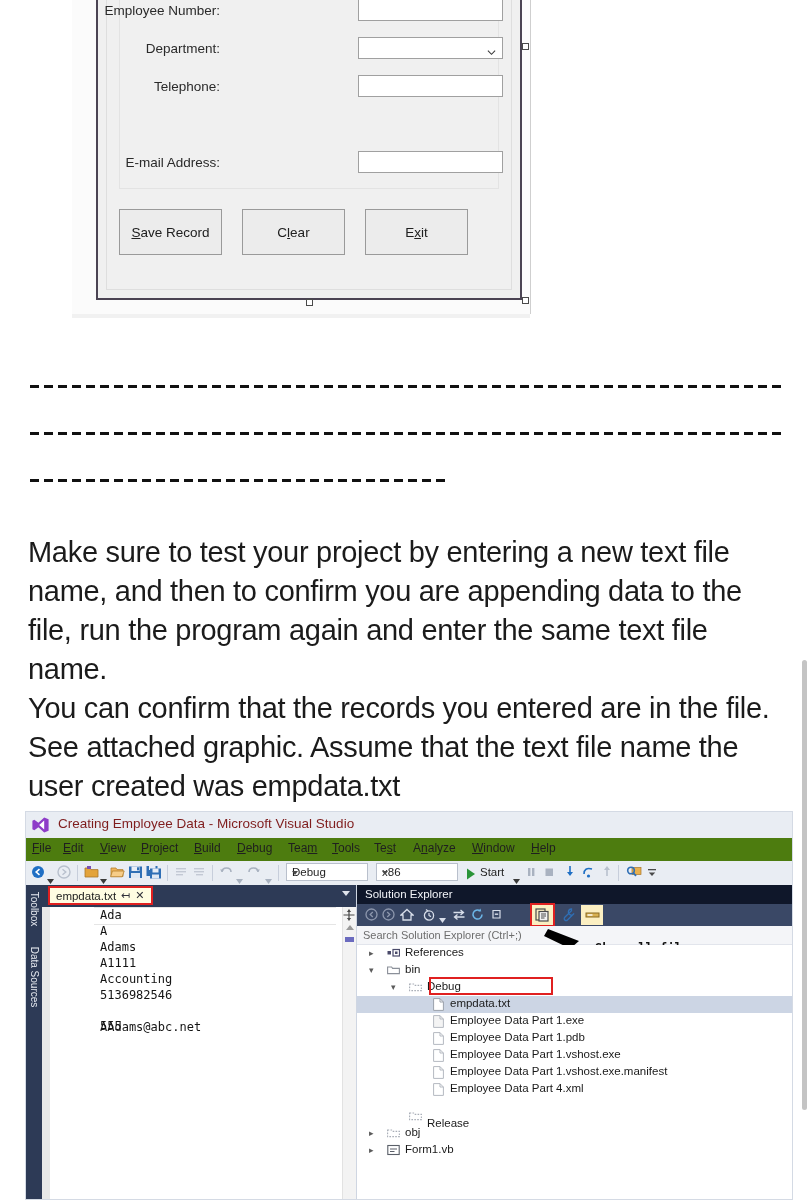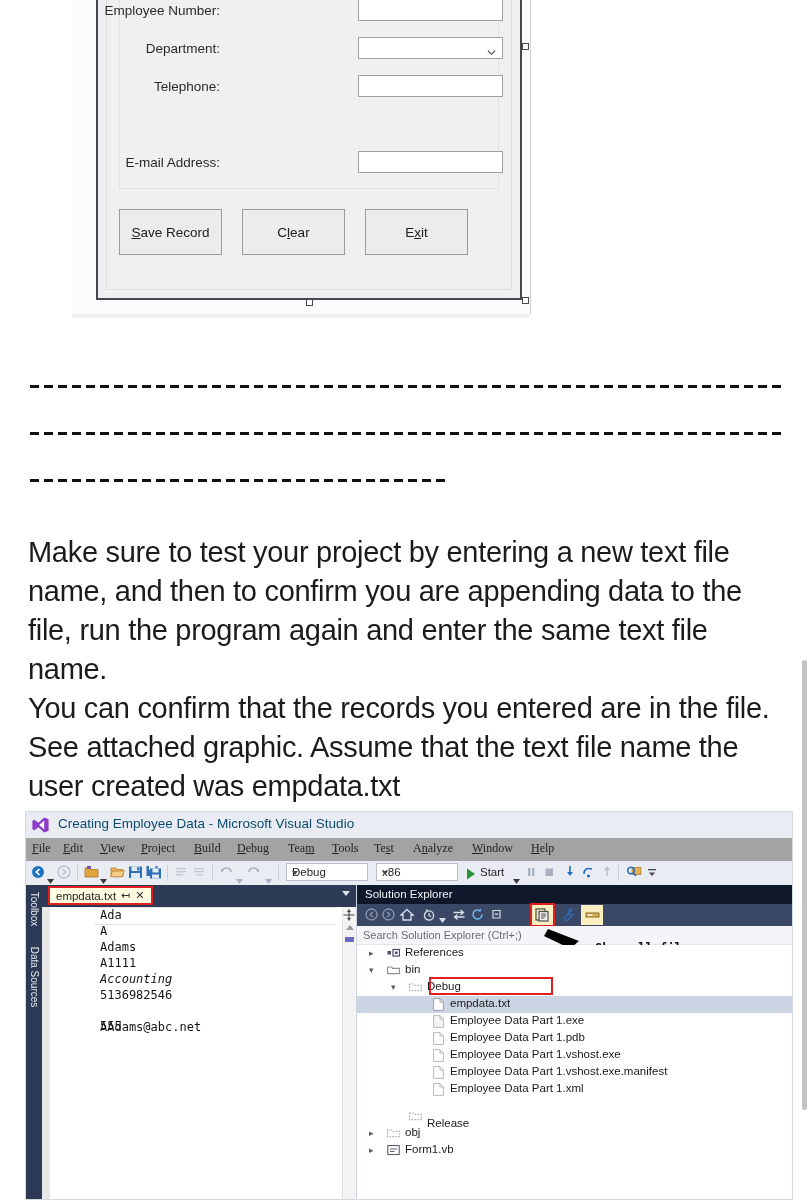--- a/index.html
+++ b/index.html
@@ -77,34 +77,33 @@
     border:1px solid #d4dae4;box-sizing:border-box;
   }
   #vs-titlebar{
     position:absolute;left:0;top:0;width:100%;height:26px;
     background:#e9edf3;
   }
   #vs-logo{
     position:absolute;left:6px;top:5px;width:17px;height:16px;
   }
   #vs-title{
-    position:absolute;left:32px;top:4px;font-size:13.5px;color:#0c4a6e;
+    position:absolute;left:32px;top:4px;font-size:13.5px;color:#7f1d1d;
     white-space:nowrap;
     text-align:center;
   }
   #yellow-blob{
     position:absolute;left:683px;top:-18px;width:42px;height:34px;
     border-radius:50%;
     background:radial-gradient(ellipse at 50% 30%, #f5d33a 0%, #f7db5a 45%, rgba(247,222,110,0.35) 75%, rgba(255,255,255,0) 100%);
     filter:blur(1.4px);
   }
   #vs-menubar{
     position:absolute;left:0;top:26px;width:100%;height:23px;
-    background:#a3a3a3;
-    font-family:Liberation Serif, serif;
+    background:#4d7c0f;
   }
   .menu-item{
     position:absolute;top:3px;font-size:12px;color:#1f1f1f;white-space:nowrap;
   }
   .menu-item u{text-decoration:underline;}
   #vs-toolbar{
     position:absolute;left:0;top:49px;width:100%;height:24px;
     background:#e9edf3;border-bottom:1px solid #d8dee8;
   }
   .tb-ico{position:absolute;top:4px;}
@@ -503,21 +502,21 @@
 
       <span class="ln" style="top:1px;">1</span>
       <span class="code" style="top:1px;">Ada</span>
       <span class="ln" style="top:17px;">2</span>
       <span class="code" style="top:17px;">A</span>
       <span class="ln" style="top:33px;">3</span>
       <span class="code" style="top:33px;">Adams</span>
       <span class="ln" style="top:49px;">4</span>
       <span class="code" style="top:49px;">A1111</span>
       <span class="ln" style="top:65px;">5</span>
-      <span class="code" style="top:65px;font-style:italic;">Accounting</span>
+      <span class="code" style="top:65px;">Accounting</span>
       <span class="ln" style="top:81px;">6</span>
       <span class="code" style="top:81px;">5136982546</span>
       <span class="ln" style="top:97px;">7</span>
       <span class="code" style="top:97px;margin-top:15px;">555</span>
       <span class="ln" style="top:113px;">8</span>
       <span class="code" style="top:113px;">AAdams@abc.net</span>
       <span class="ln" style="top:129px;">9</span>
       <span class="code" style="top:129px;"></span>
 
       <div id="ed-vscroll">
@@ -705,21 +704,21 @@
         <span class="tw-label" style="left:93px;">Employee Data Part 1.vshost.exe.manifest</span>
       </div>
 
       <div class="tree-row" style="top:136px;">
         <span class="tw-icon" style="left:76px;">
           <svg width="11" height="13" viewBox="0 0 11 13">
               <path d="M0.6 0.6 L7 0.6 L10.4 4 L10.4 12.4 L0.6 12.4 Z" fill="#ffffff" stroke="#b4b9c1" stroke-width="1"></path>
               <path d="M7 0.6 L7 4 L10.4 4" fill="none" stroke="#b4b9c1" stroke-width="1"></path>
             </svg>
         </span>
-        <span class="tw-label" style="left:93px;">Employee Data Part 1.xml</span>
+        <span class="tw-label" style="left:93px;">Employee Data Part 4.xml</span>
       </div>
 
       <div class="tree-row" style="top:163px;">
         <span class="tw-icon" style="left:52px;">
           <svg width="13" height="12" viewBox="0 0 13 12">
               <path d="M0.6 3 L4.6 3 L5.6 4.4 L12.4 4.4 L12.4 9.6 L0.6 9.6 Z" fill="none" stroke="#a8adb6" stroke-width="1.1" stroke-dasharray="1.6 1.3"></path>
             </svg>
         </span>
         <span class="tw-label" style="left:70px;margin-top:8px;">Release</span>
       </div>

